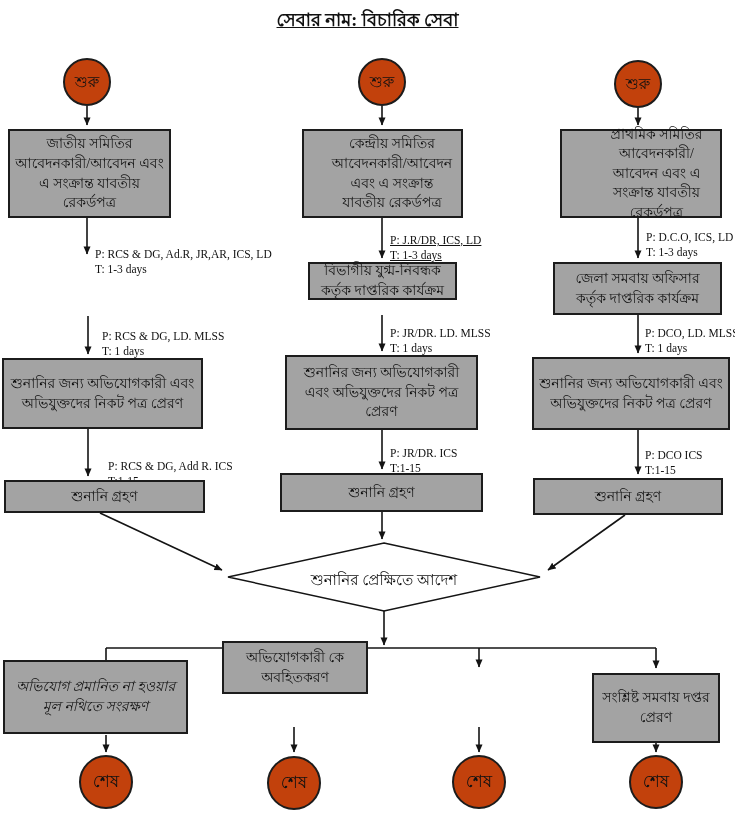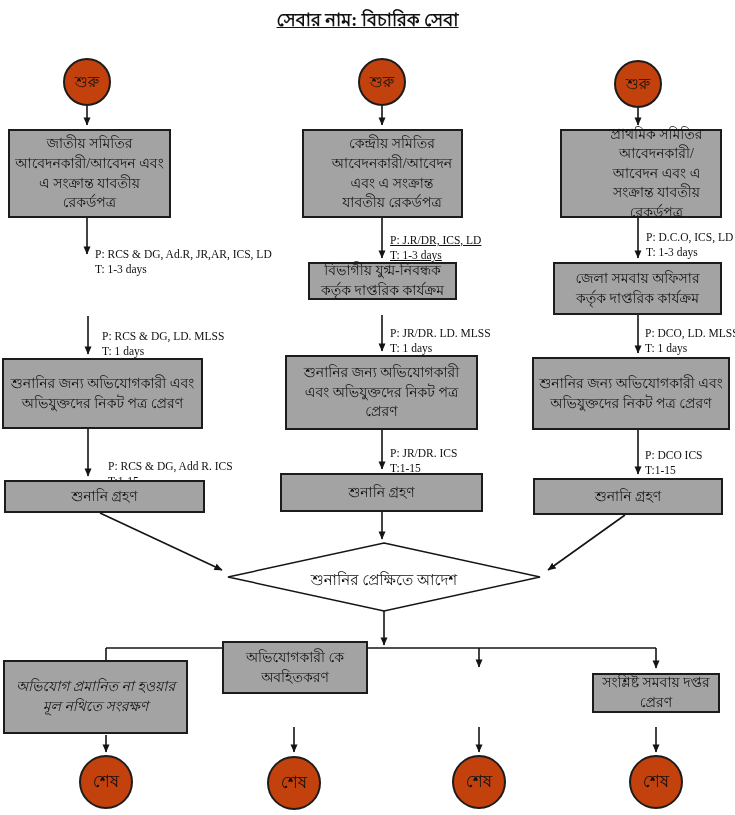--- a/index.html
+++ b/index.html
@@ -120,20 +120,20 @@
   <div class="note" style="left:645px; top:448px;">
     <div>P: DCO ICS</div>
     <div>T:1-15</div>
   </div>
   <div class="box" style="left:533px; top:478px; width:190px; height:37px;">শুনানি গ্রহণ</div>
 
   <div class="diamond-label">শুনানির প্রেক্ষিতে আদেশ</div>
 
   <div class="box" style="left:3px; top:660px; width:185px; height:74px;font-style:italic;">অভিযোগ প্রমানিত না হওয়ার মূল নথিতে সংরক্ষণ</div>
   <div class="box" style="left:222px; top:641px; width:146px; height:53px;">অভিযোগকারী কে অবহিতকরণ</div>
-  <div class="box" style="left:592px; top:673px; width:128px; height:40px;">সংশ্লিষ্ট সমবায় দপ্তর প্রেরণ</div>
+  <div class="box" style="left:592px; top:673px; width:128px; height:70px;">সংশ্লিষ্ট সমবায় দপ্তর প্রেরণ</div>
 
   <div class="circle end" style="left:79px; top:755px; width:54px; height:54px;">শেষ</div>
   <div class="circle end" style="left:267px; top:756px; width:54px; height:54px;">শেষ</div>
   <div class="circle end" style="left:452px; top:755px; width:54px; height:54px;">শেষ</div>
   <div class="circle end" style="left:629px; top:755px; width:54px; height:54px;">শেষ</div>
 
 </div>
 
 </body></html>

